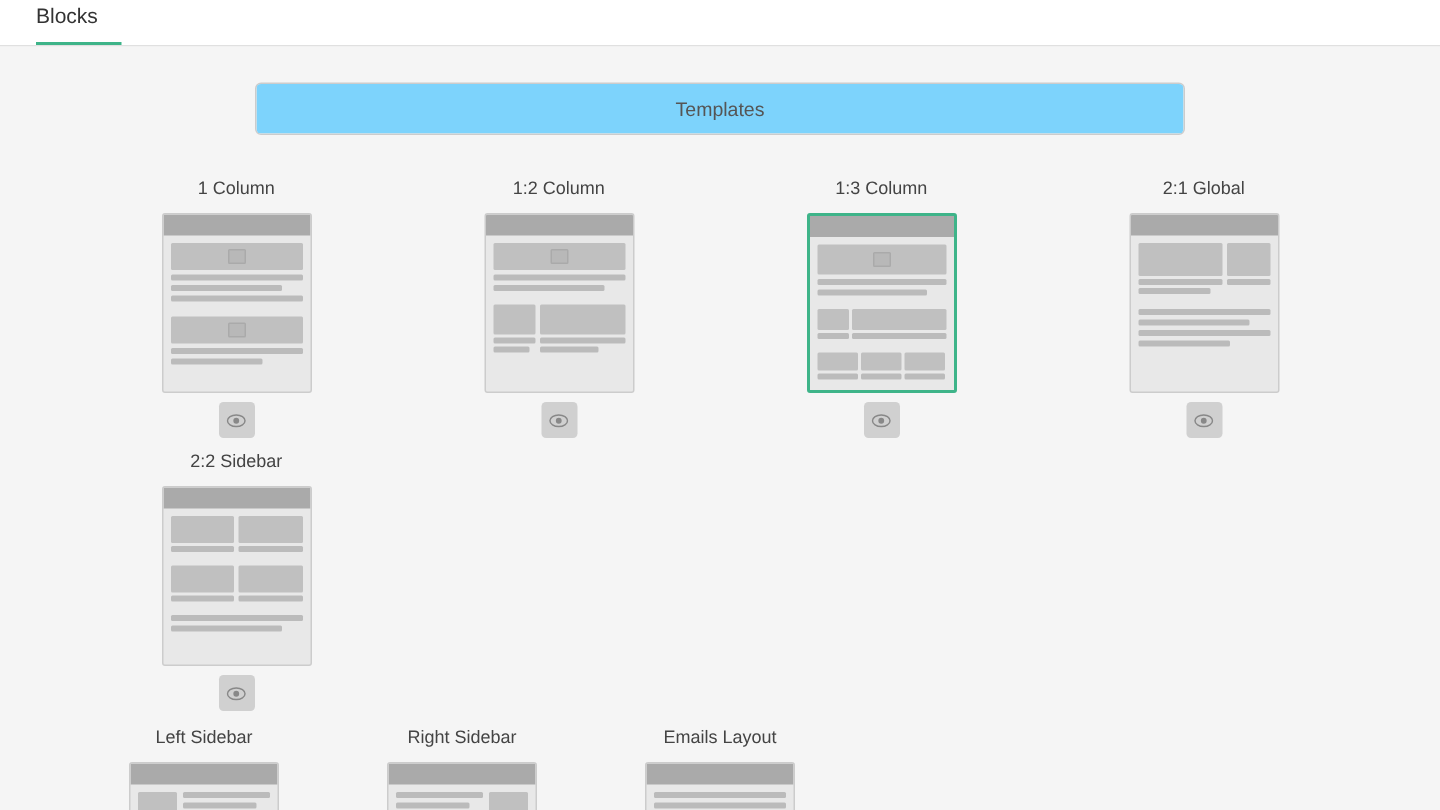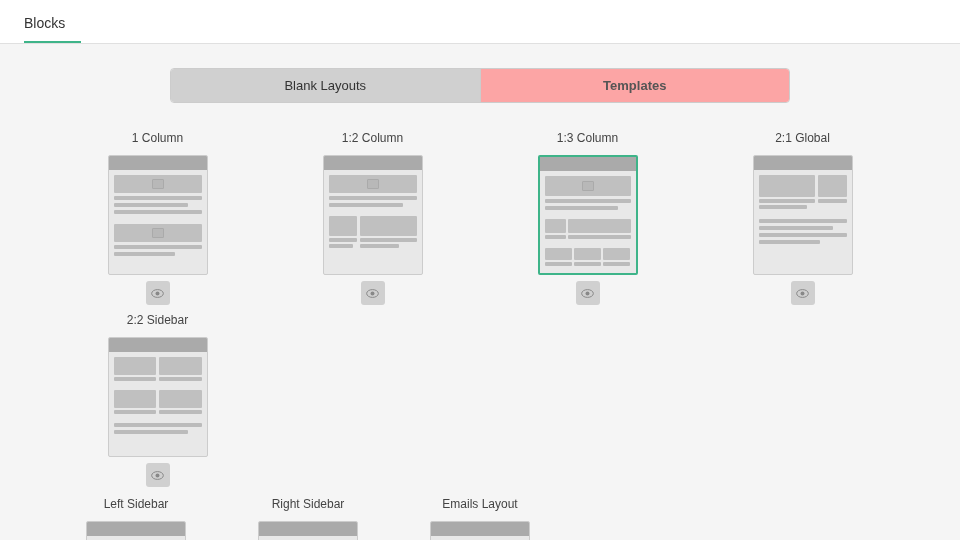--- a/index.html
+++ b/index.html
@@ -10,21 +10,21 @@
       height: 540px;
       overflow: hidden;
     }
 
     .top-nav {
       background: #fff;
       border-bottom: 1px solid #e0e0e0;
       display: flex;
       align-items: flex-end;
       padding: 0 24px;
-      height: 44px;
+      height: 31px;
     }
 
     .nav-tab {
       font-size: 14px;
       font-weight: 500;
       color: #666;
       padding: 10px 16px 10px 0;
       margin-right: 16px;
       cursor: pointer;
       border-bottom: 2px solid transparent;
@@ -51,22 +51,21 @@
     }
 
     .tab-item {
       flex: 1;
       text-align: center;
       padding: 9px 0;
       font-size: 13px;
       color: #555;
       cursor: pointer;
       border-right: 1px solid #ccc;
-      background: #fca5a5;
-      font-weight: bold;
+      background: #7dd3fc;
     }
 
     .tab-item:last-child { border-right: none; }
 
     .tab-item.active {
       background: #d0d0d0;
       color: #333;
       font-weight: 500;
     }
 
@@ -169,21 +168,20 @@
 </head>
 <body>
 
 <div class="top-nav">
   <div class="nav-tab active">Blocks</div>
 </div>
 
 <div class="content">
 
   <div class="tab-bar">
-    <div class="tab-item active">Blank Layouts</div>
     <div class="tab-item">Templates</div>
   </div>
 
   <div class="layouts-grid">
 
     <div class="layout-item">
       <div class="layout-label">1 Column</div>
       <div class="layout-thumb">
         <div class="thumb-header"></div>
         <div style="padding:5px; display:flex; flex-direction:column; gap:3px;">

